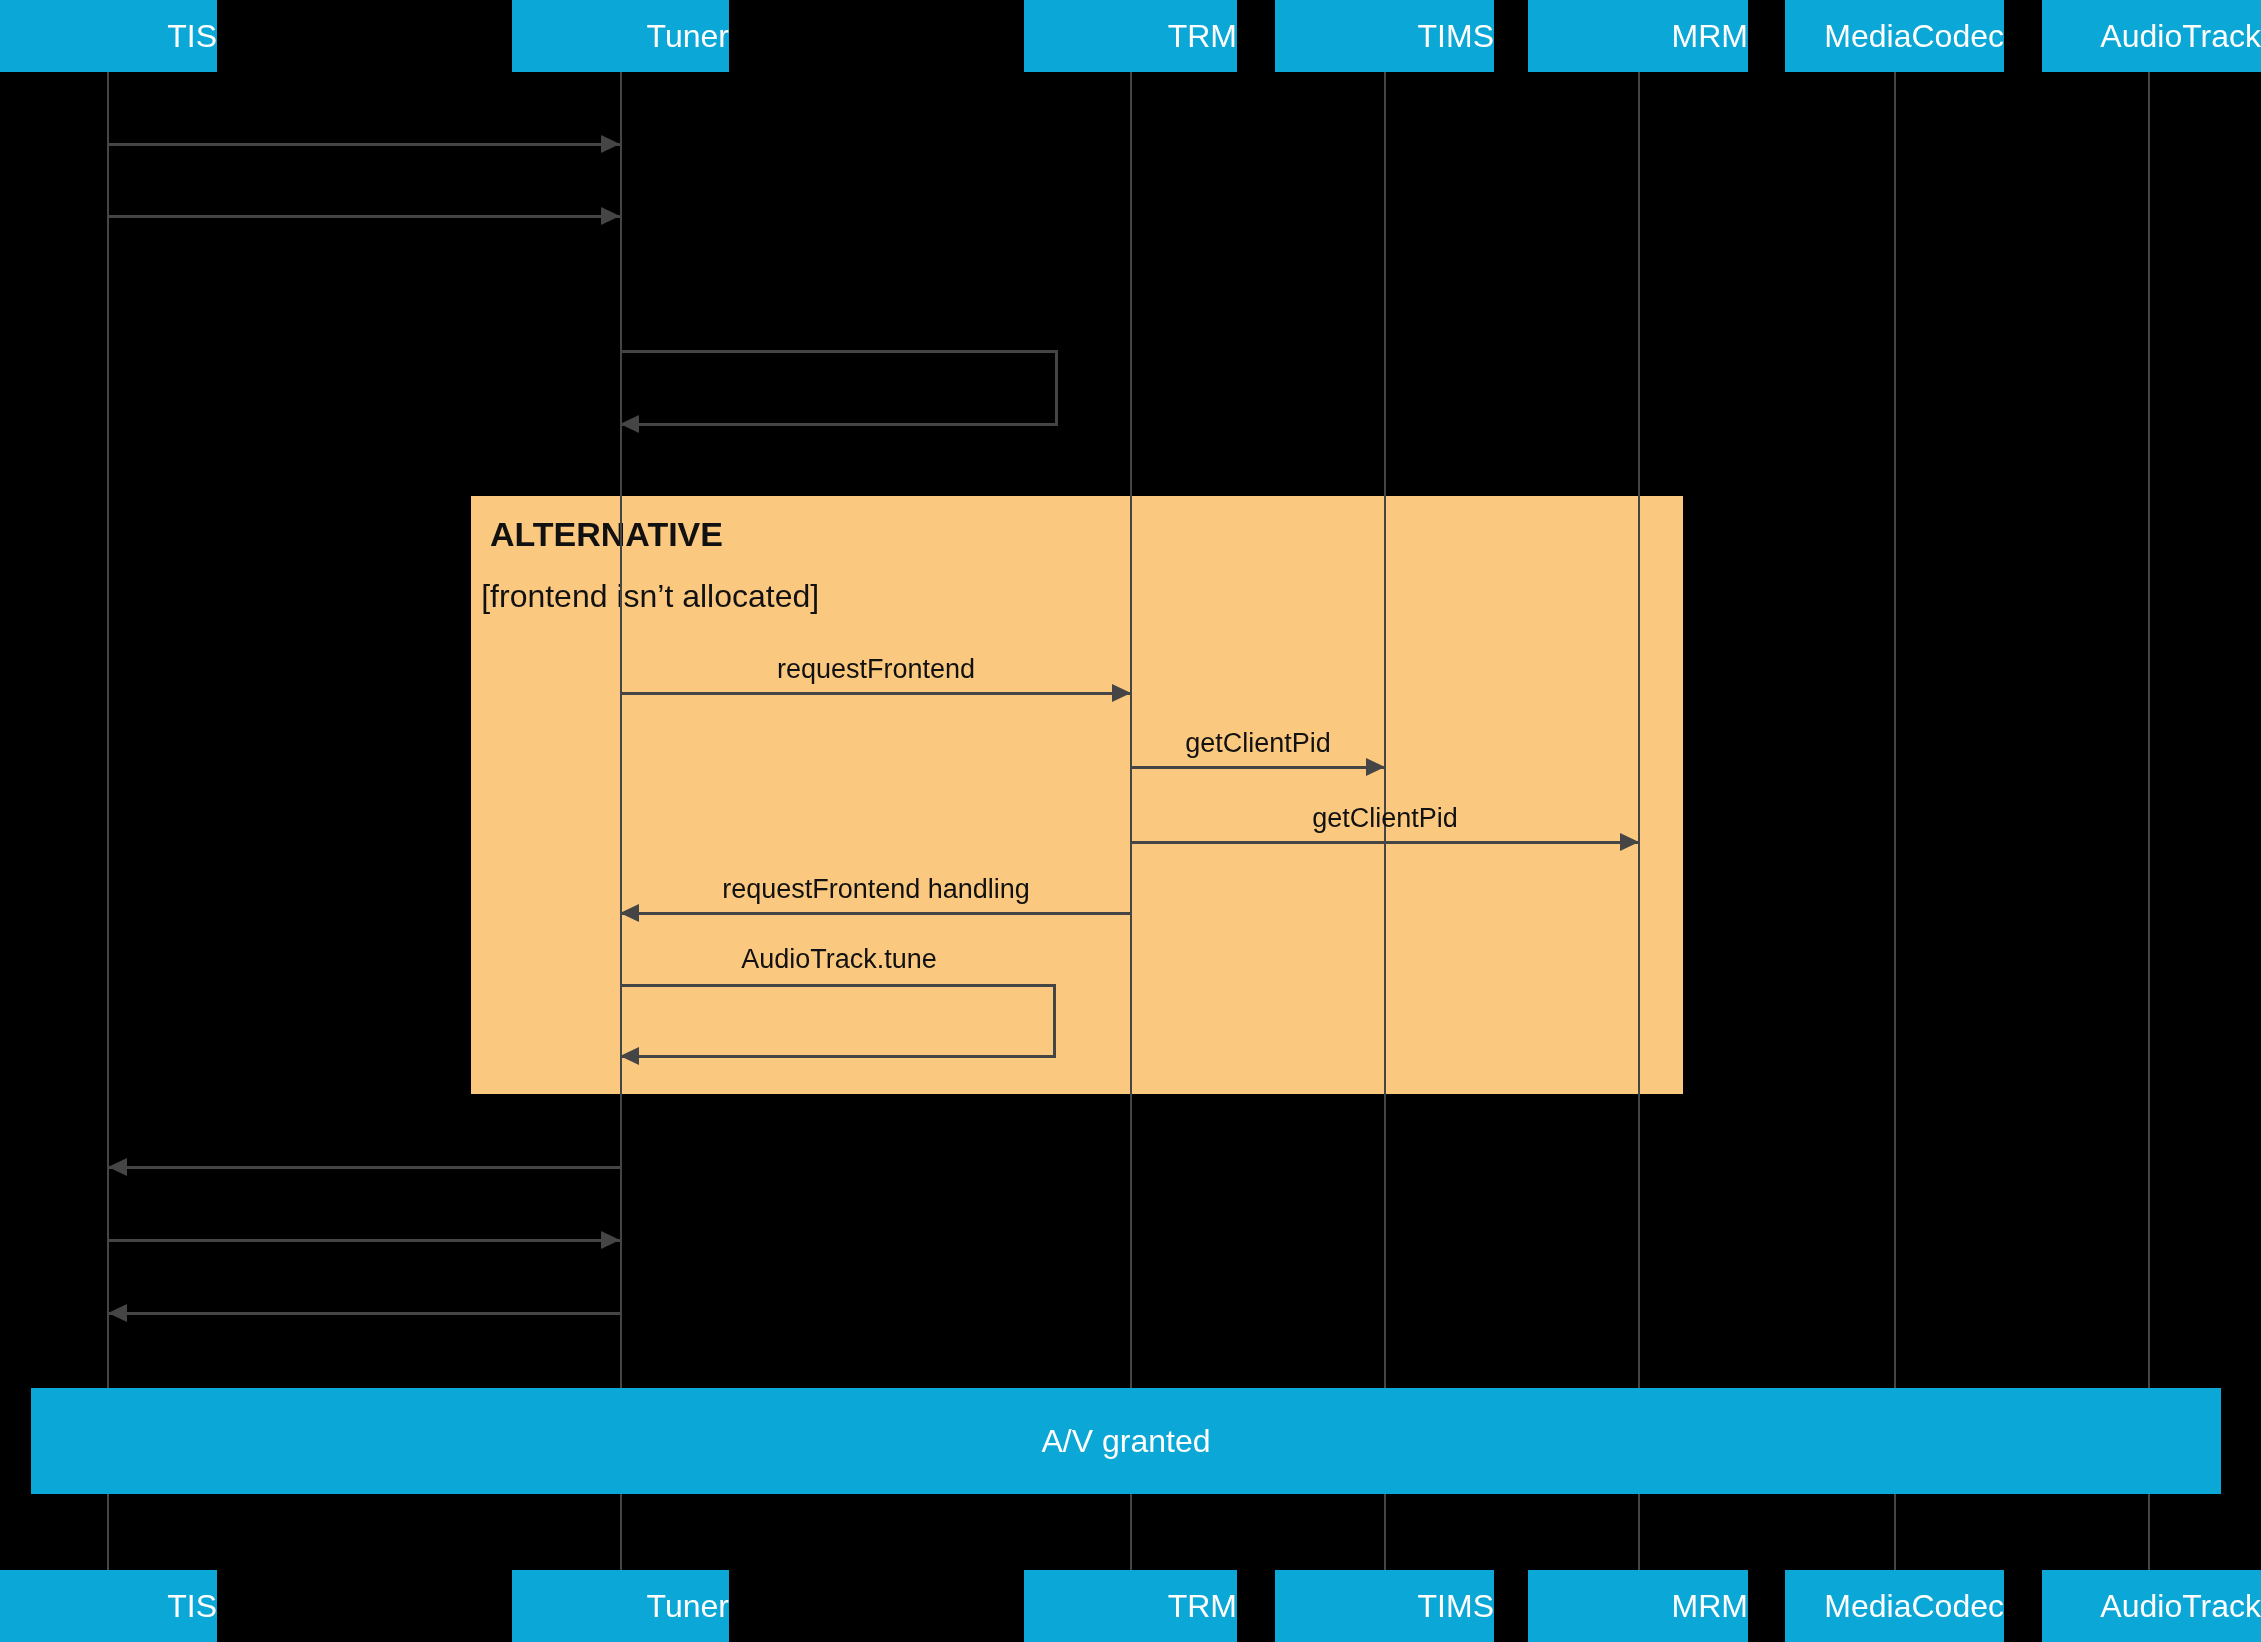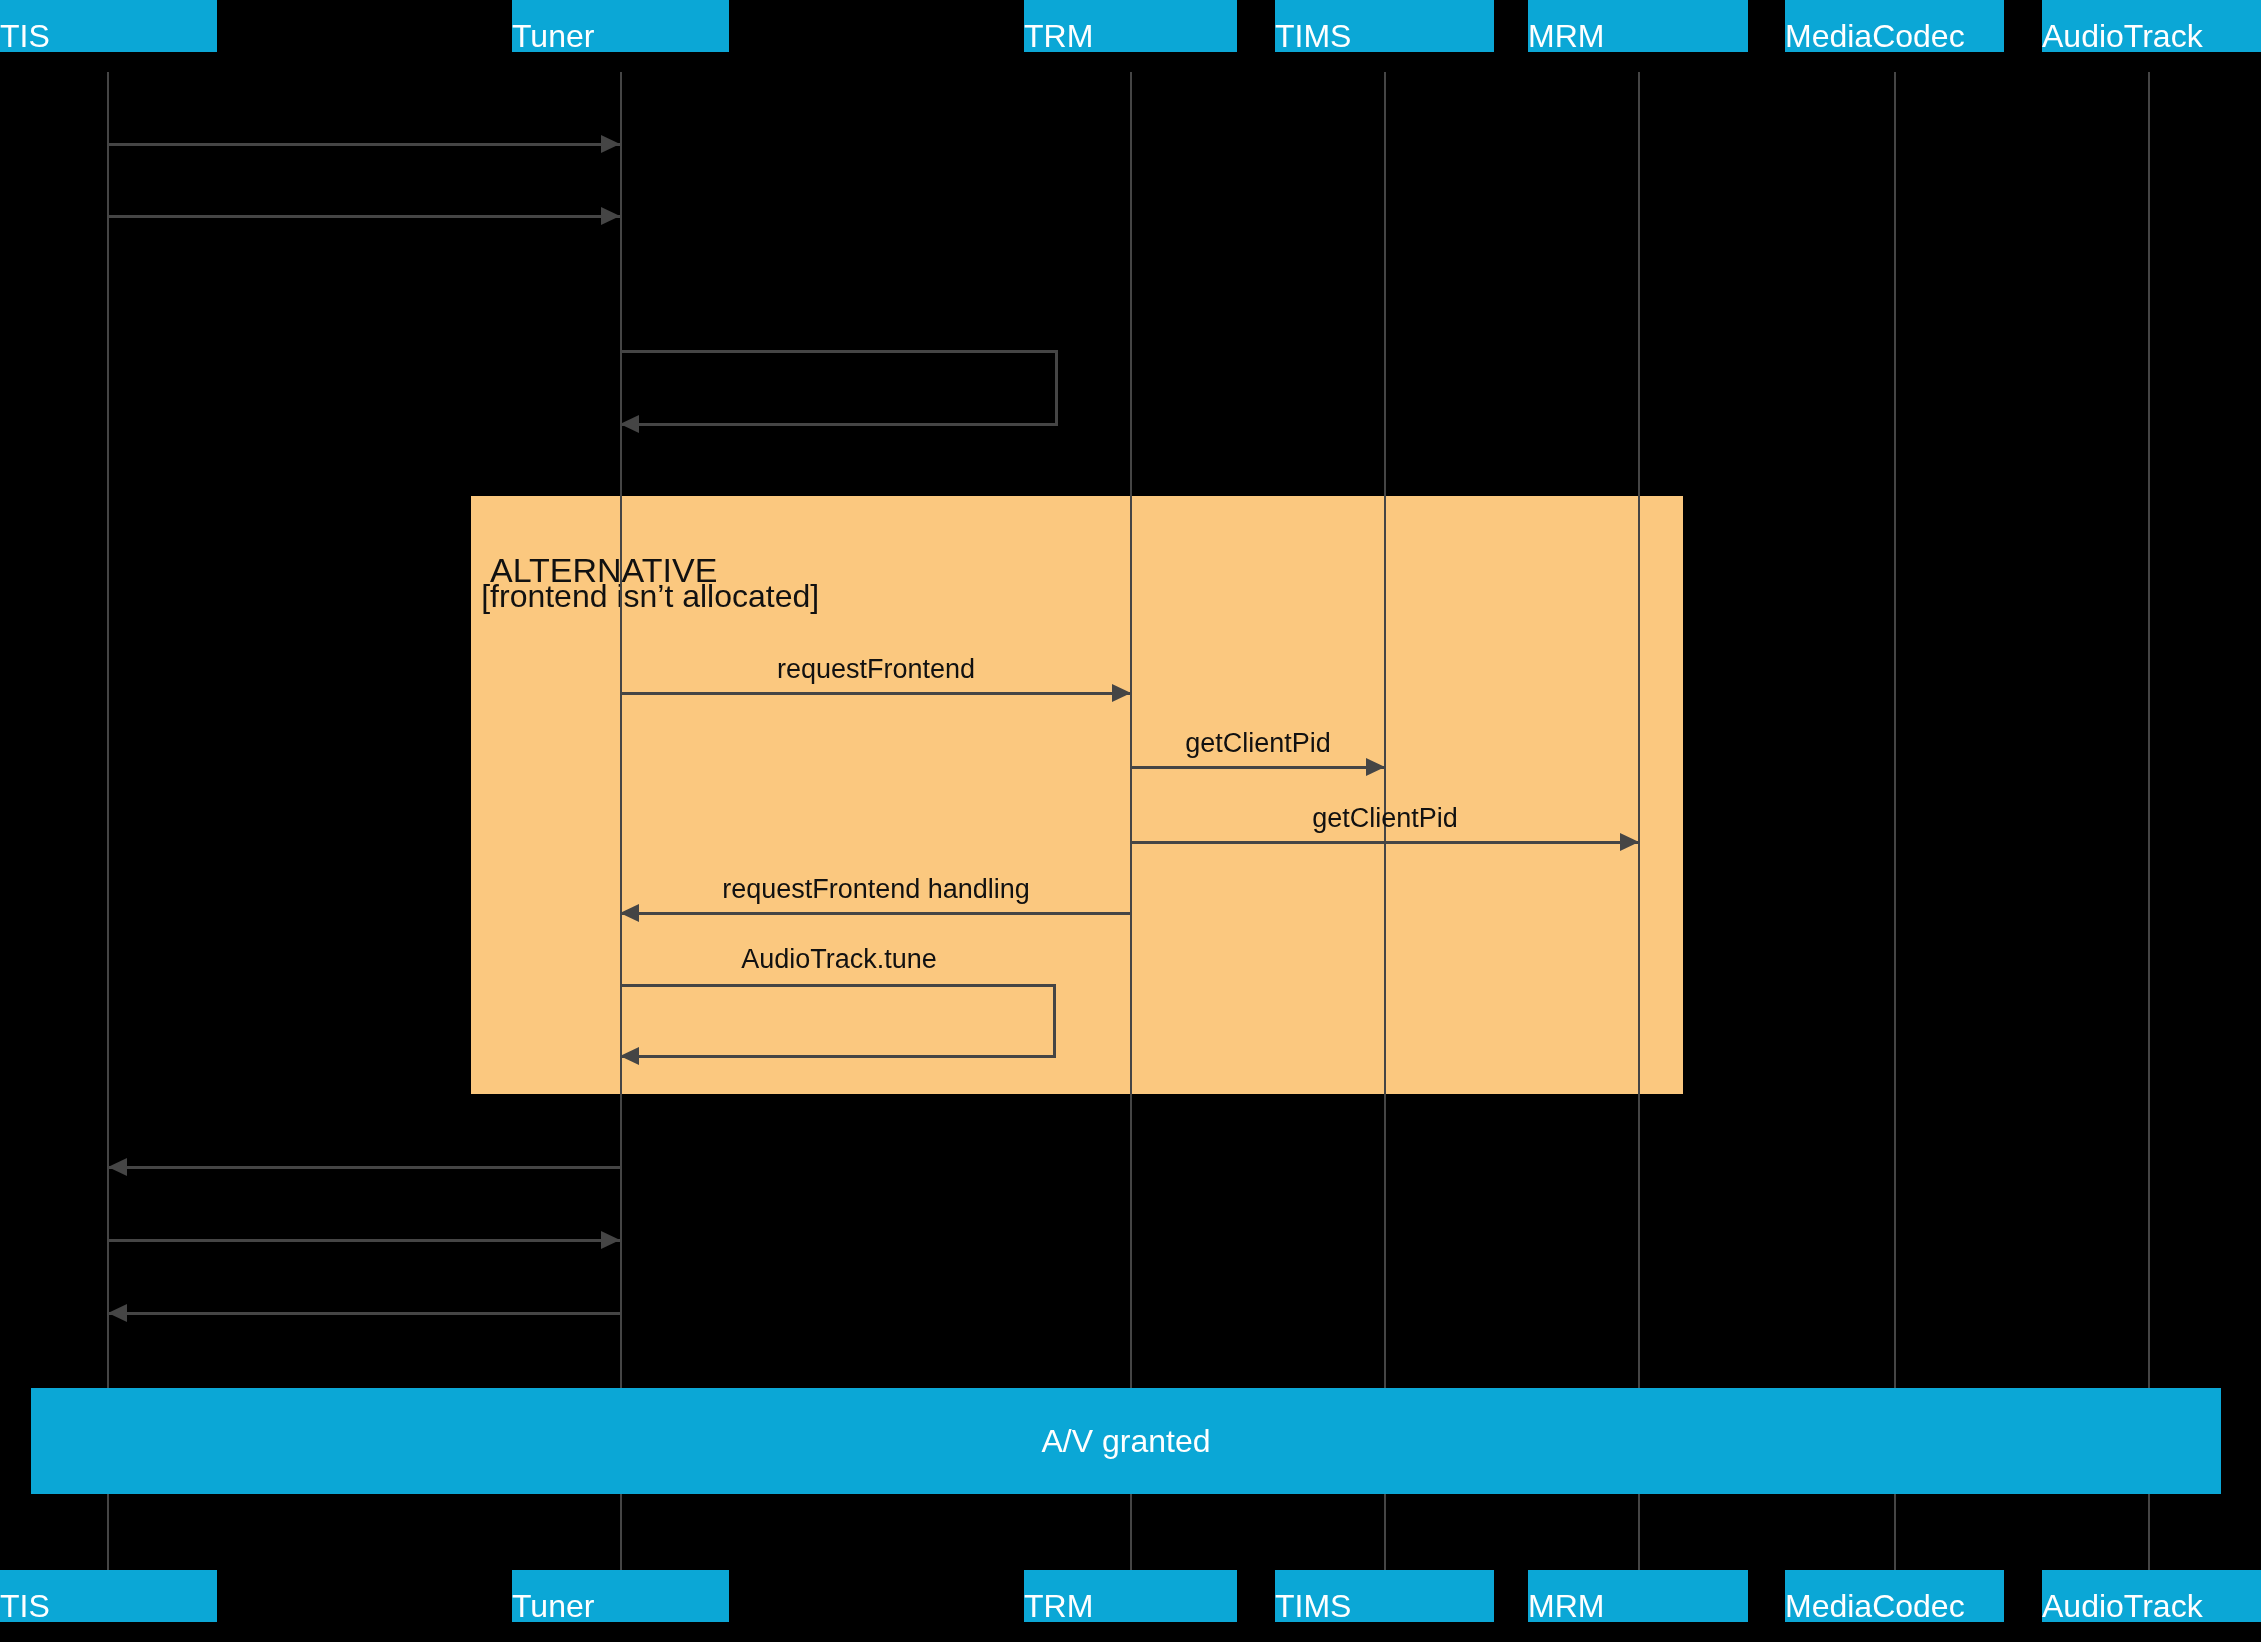--- a/index.html
+++ b/index.html
@@ -10,23 +10,23 @@
     --label-text:#111111;
     --background:#000000;
   }
   html,body{margin:0;padding:0;background:var(--background);}
   #stage{
     position:relative;width:2261px;height:1642px;overflow:hidden;
     background:var(--background);
     font-family:"Liberation Sans", sans-serif;
   }
   .box{
-    position:absolute;height:52px;background:var(--participant);
+    position:absolute;height:72px;background:var(--participant);
     color:var(--participant-text);font-size:32px;line-height:72px;
-    text-align:left;white-space:nowrap;z-index:6;
+    text-align:right;white-space:nowrap;z-index:6;
   }
   .lifeline{
     position:absolute;top:72px;height:1498px;width:2.2px;
     background:var(--line);z-index:2;
   }
   .hline{position:absolute;height:2.9px;background:var(--line);z-index:3;}
   .vline{position:absolute;width:2.9px;background:var(--line);z-index:3;}
   .head-right{
     position:absolute;width:0;height:0;z-index:3;
     border-top:9.5px solid transparent;border-bottom:9.5px solid transparent;
@@ -39,22 +39,22 @@
   }
   .msg-label{
     position:absolute;transform:translateX(-50%);
     font-size:27px;color:var(--label-text);white-space:nowrap;z-index:4;
   }
   .alt{
     position:absolute;left:471px;top:496px;width:1212px;height:598px;
     background:var(--alt-bg);z-index:1;
   }
   .alt-title{
-    position:absolute;left:19px;top:19px;font-size:34px;font-weight:400;
-    color:var(--label-text);white-space:nowrap;z-index:4;margin-top:36px;
+    position:absolute;left:19px;top:19px;font-size:34px;font-weight:700;
+    color:var(--label-text);white-space:nowrap;z-index:4;
   }
   .alt-guard{
     position:absolute;left:10.2px;top:82px;font-size:32px;
     color:var(--label-text);white-space:nowrap;z-index:4;
   }
   .av-bar{
     position:absolute;left:31px;top:1388px;width:2190px;height:106px;
     background:var(--participant);color:var(--participant-text);
     font-size:32px;line-height:106px;text-align:center;z-index:5;
   }

